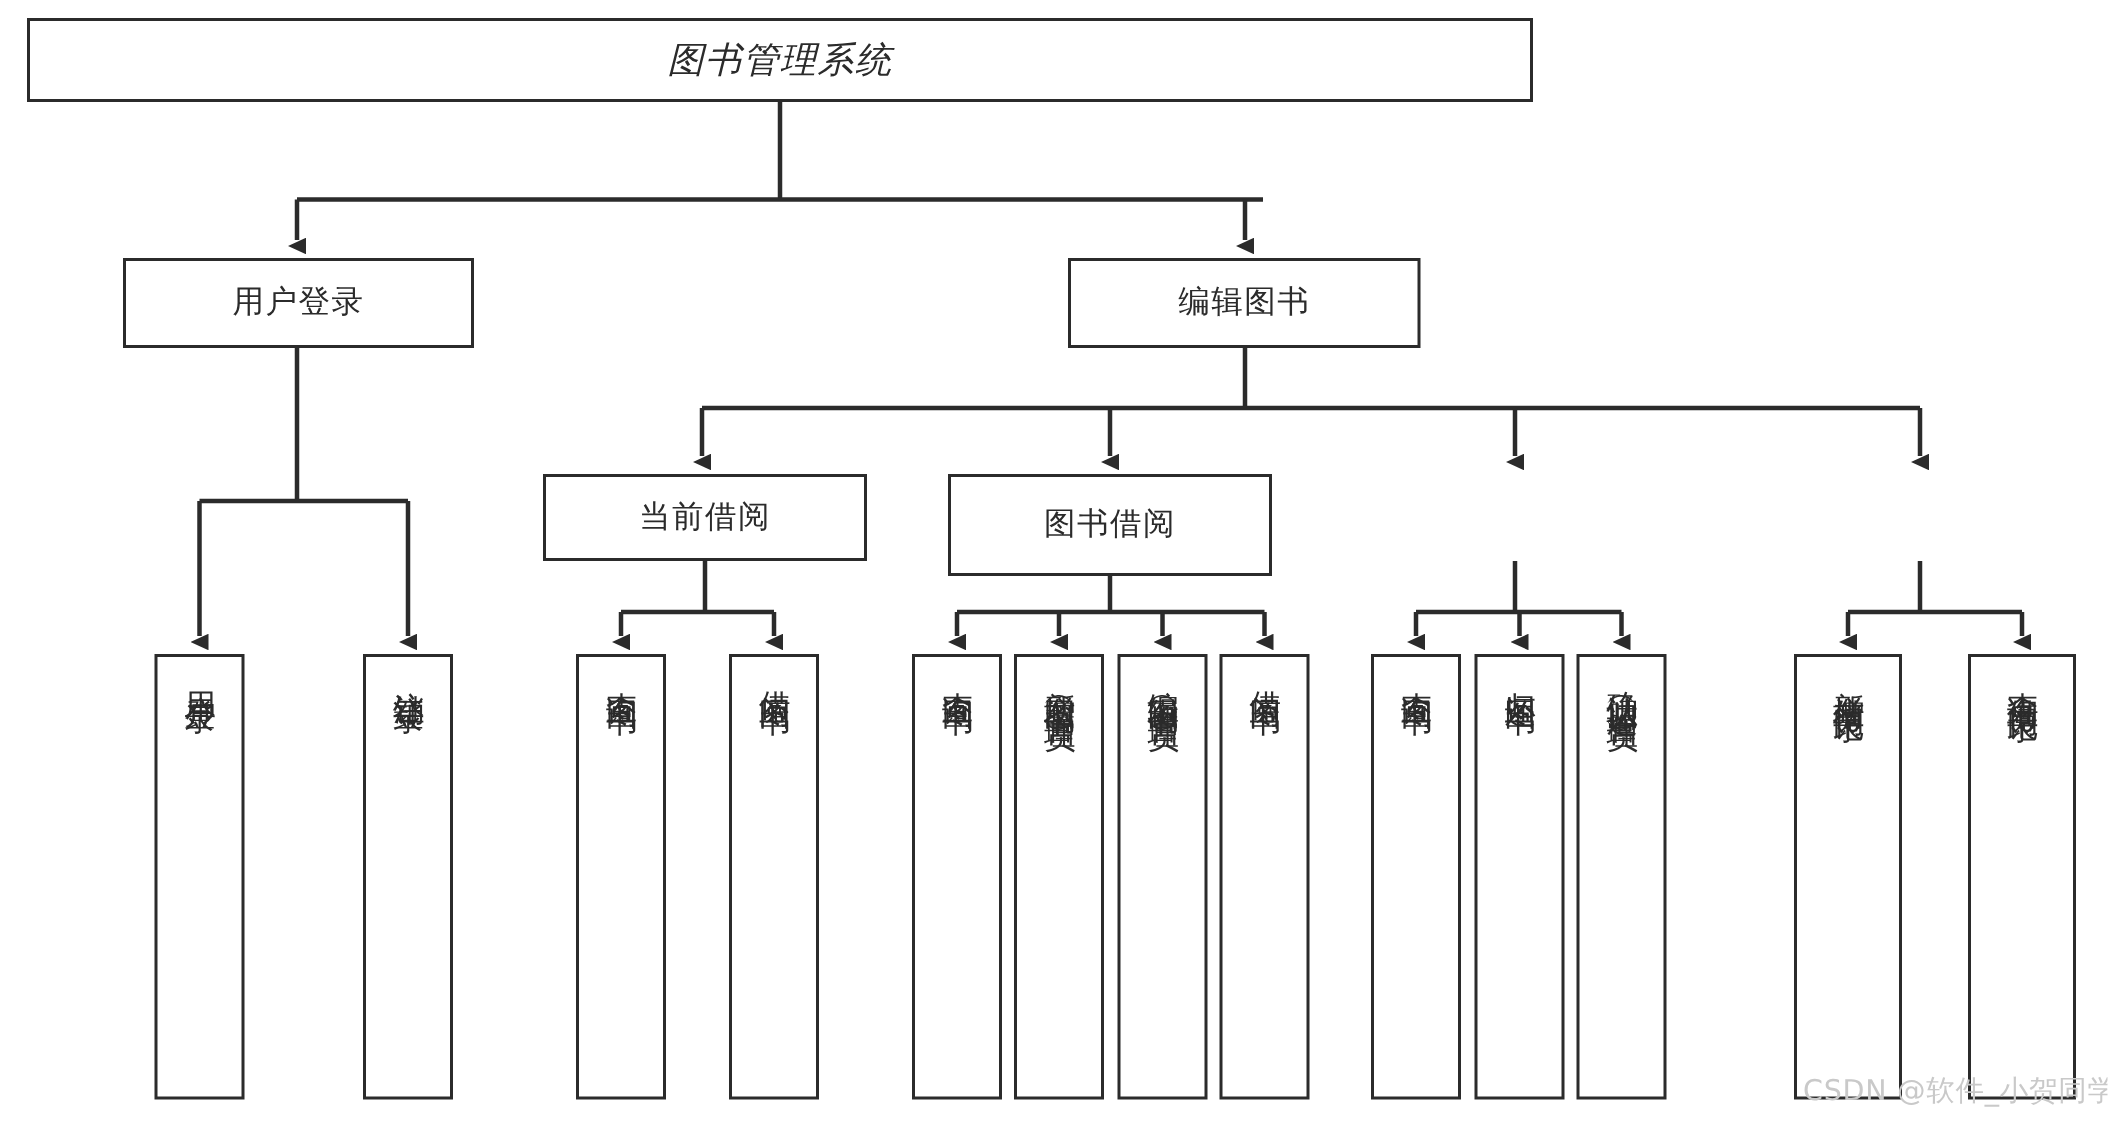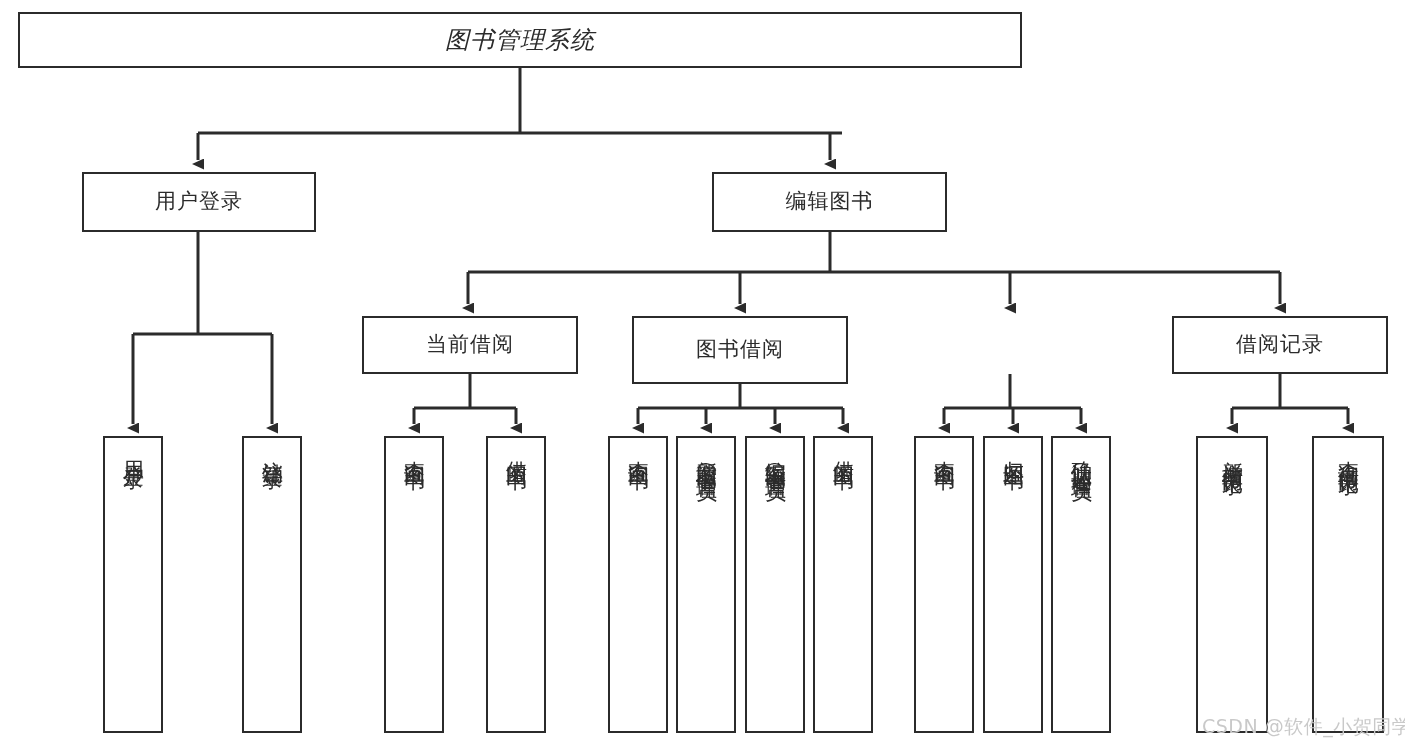--- a/index.html
+++ b/index.html
@@ -140,23 +140,20 @@
   <div class="node horiz" style="left:712px; top:172px; width:235px; height:60px;">
     <span class="node-label">编辑图书</span>
   </div>
 
   <div class="node horiz" style="left:362px; top:316px; width:216px; height:58px;">
     <span class="node-label">当前借阅</span>
   </div>
   <div class="node horiz" style="left:632px; top:316px; width:216px; height:68px;">
     <span class="node-label">图书借阅</span>
   </div>
-  <div class="node horiz" style="left:1172px; top:316px; width:216px; height:58px;">
-    <span class="node-label">借阅记录</span>
-  </div>
 
   <div class="node vert" style="left:103px; top:436px; width:60px; height:297px;">
     <span class="node-label">用户登录</span>
   </div>
   <div class="node vert" style="left:242px; top:436px; width:60px; height:297px;">
     <span class="node-label">注销登录</span>
   </div>
 
   <div class="node vert" style="left:384px; top:436px; width:60px; height:297px;">
     <span class="node-label">查询图书</span>

